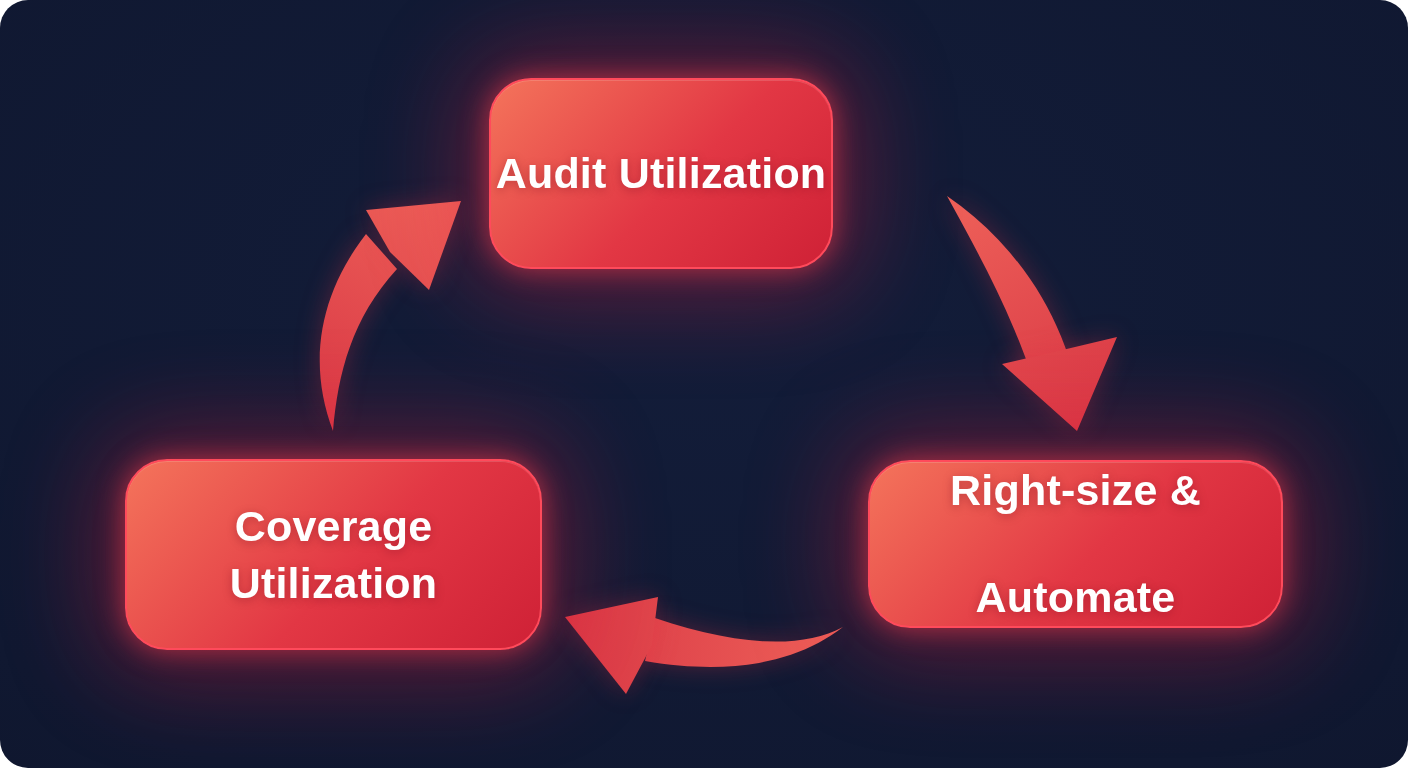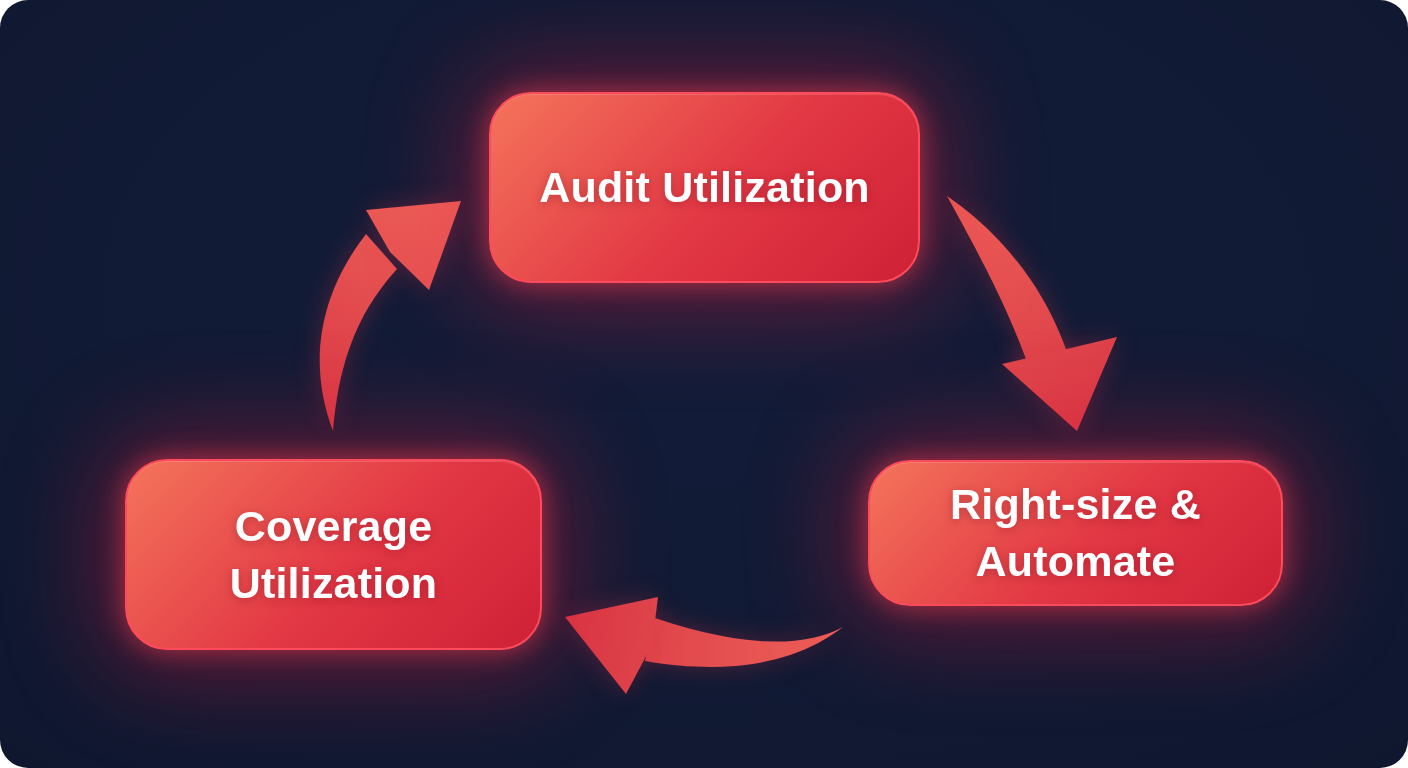--- a/index.html
+++ b/index.html
@@ -55,22 +55,22 @@
       0 0 26px 2px rgba(244, 62, 78, 0.55),
       0 0 95px 26px rgba(222, 30, 60, 0.38),
       inset 0 1px 0 rgba(255, 255, 255, 0.15);
     color: var(--text-color);
     font-weight: 700;
     font-size: 43px;
     line-height: 1.32;
     text-shadow: 0 2px 10px rgba(110, 10, 25, 0.35);
     letter-spacing: 0.2px;
   }
-  .node-top   { left: 489px; top:  92px; width: 431px; height: 191px; }
-  .node-right { left: 868px; top: 460px; width: 415px; height: 146px; }
+  .node-top   { left: 489px; top:  78px; width: 344px; height: 191px; }
+  .node-right { left: 868px; top: 460px; width: 415px; height: 168px; justify-content: space-between; }
   .node-left  { left: 125px; top: 459px; width: 417px; height: 191px; }
   .node-line { display: block; }
 </style>
 </head>
 <body>
 
 <div class="canvas">
 
   <svg class="arrow-layer" viewBox="0 0 1408 768" xmlns="http://www.w3.org/2000/svg" aria-hidden="true">
     <defs>

